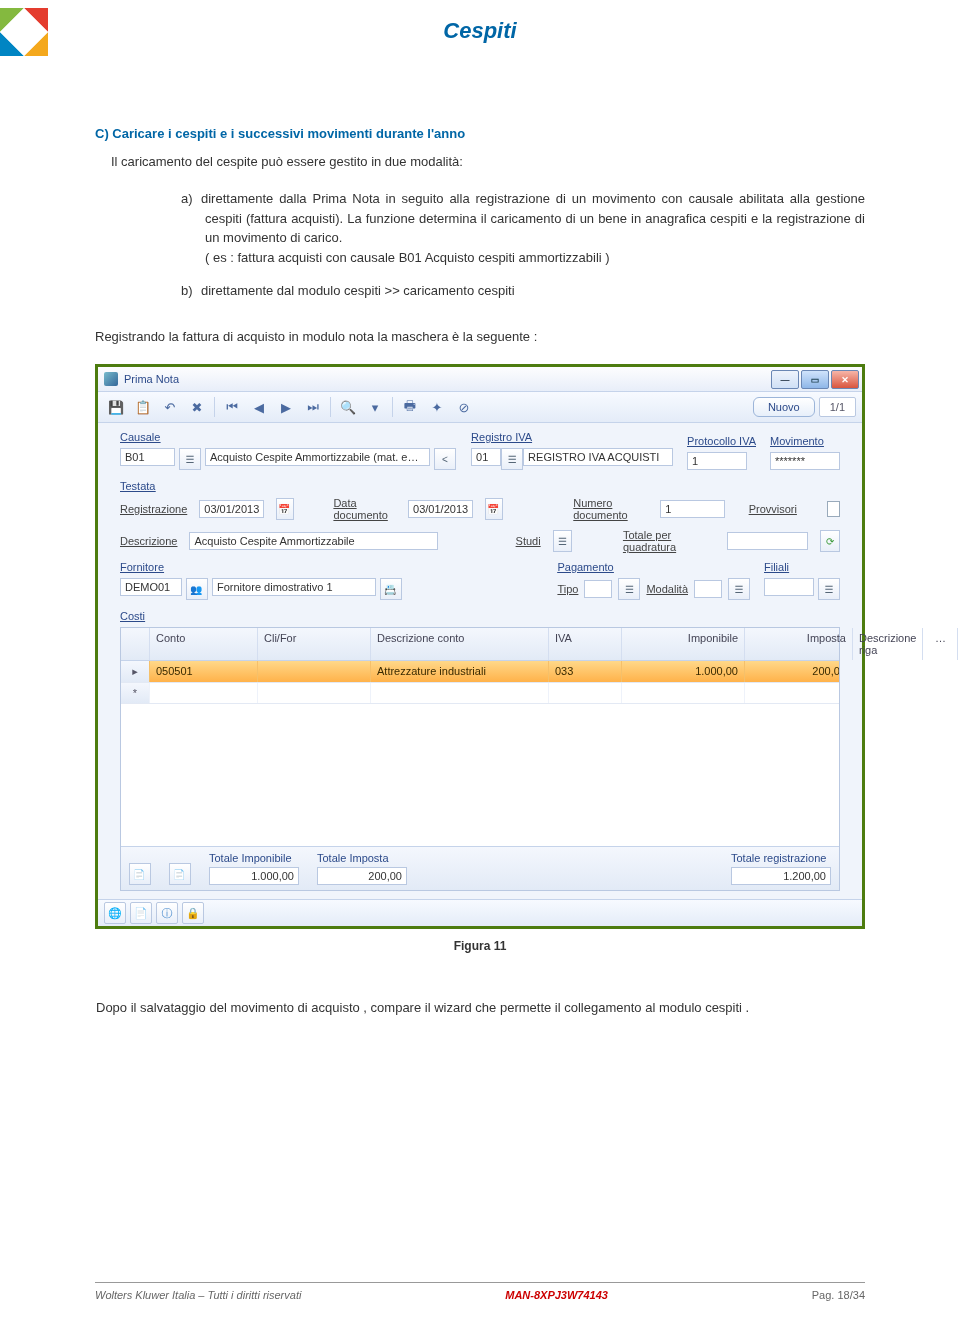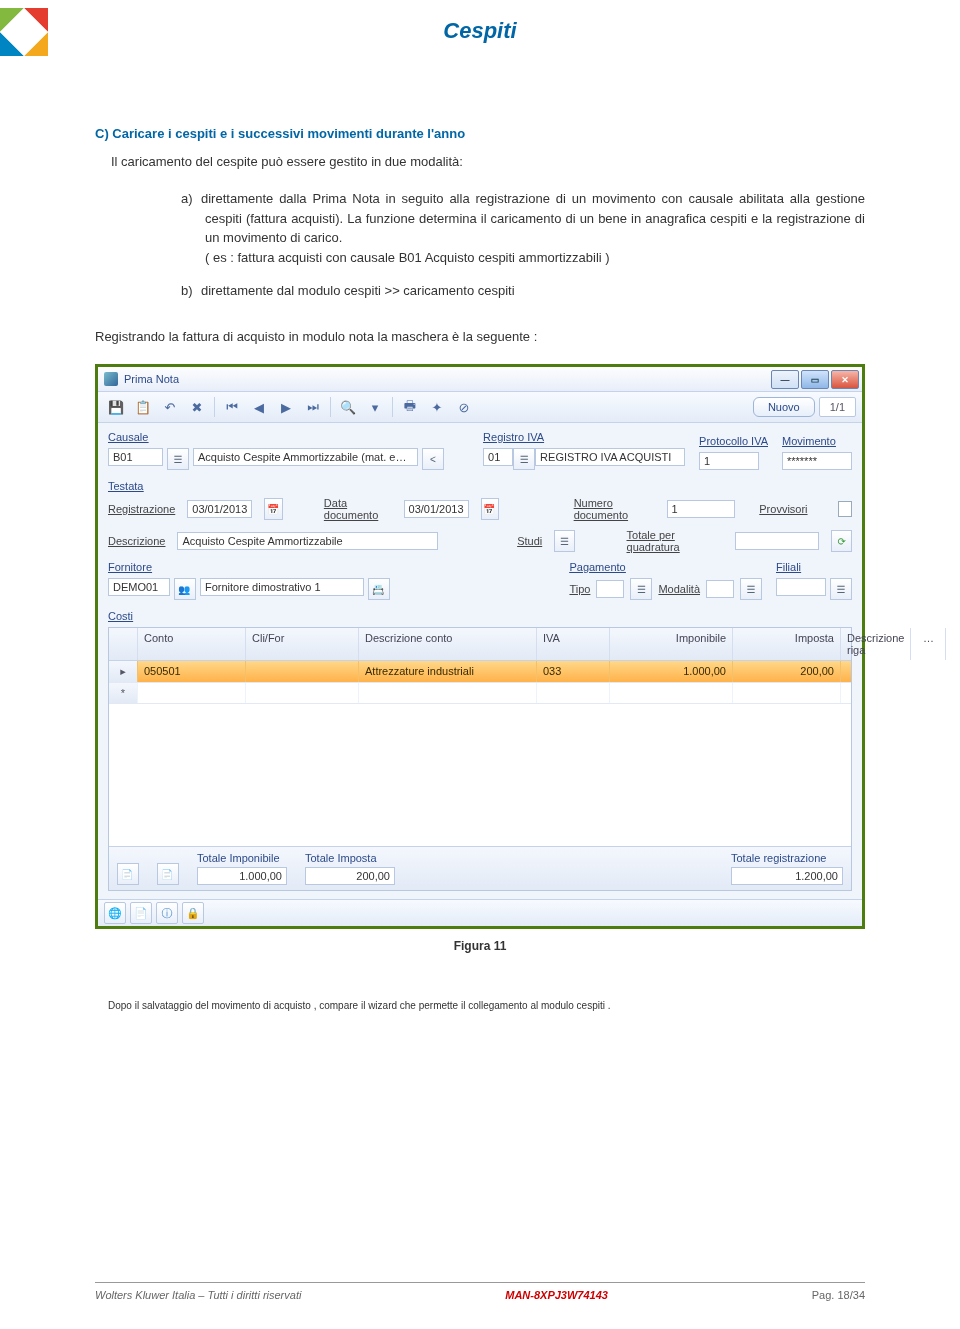--- a/index.html
+++ b/index.html
@@ -6,21 +6,21 @@
 .page{position:relative;padding:0 95px 0 95px;box-sizing:border-box;min-height:1329px}
 .logo{position:absolute;top:8px;left:0;width:48px;height:48px}
 .hdr-title{text-align:center;color:#0066a6;font-weight:bold;font-style:italic;font-size:22px;padding-top:18px;margin-bottom:80px}
 .body-text{font-size:13px;line-height:1.5}
 .list-c{color:#0066a6;font-weight:bold;margin-bottom:8px}
 .intro{margin-left:16px;margin-bottom:18px}
 .opt{margin-left:110px;margin-bottom:14px;text-align:justify}
 .opt .tag{display:inline-block;width:20px;margin-left:-24px}
 .reg-line{margin:26px 0 18px 0}
 .fig-cap{text-align:center;font-size:12px;margin-top:10px}
-.aftertxt{margin:45px 0 0 13px;font-size:10px;line-height:1.5}
+.aftertxt{margin:45px 0 0 1px;font-size:13px;line-height:1.5}
 .footer{position:absolute;bottom:28px;left:95px;right:95px;border-top:1px solid #999;padding-top:6px;font-size:11px;font-style:italic}
 .footer .l{float:left;color:#666}
 .footer .m{text-align:center;color:#c00;font-weight:bold}
 .footer .r{float:right;color:#666;font-style:normal}
 
 
 .win{border:3px solid #4d7c0f;background:#f0f4fb;font-family:Tahoma,Arial,sans-serif;font-size:11px;color:#333}
 .titlebar{height:24px;background:linear-gradient(#fdfdfe,#e8eef9);border-bottom:1px solid #c5d3ea;position:relative;display:flex;align-items:center;padding:0 6px}
 .titlebar .ticon{width:14px;height:14px;background:linear-gradient(135deg,#7bc,#369);border-radius:2px;margin-right:6px}
 .titlebar .t{color:#2c4a8a}
@@ -28,21 +28,21 @@
 .wbtn{width:26px;height:17px;border:1px solid #6a87b4;border-radius:2px;display:flex;align-items:center;justify-content:center;font-size:9px;font-weight:bold}
 .wbtn.min{background:linear-gradient(#eef3fb,#cfe0f6);color:#345}
 .wbtn.max{background:linear-gradient(#d0e3fb,#8fb7e8);color:#245}
 .wbtn.cls{background:linear-gradient(#f6b5a8,#d9553e);color:#fff}
 .toolbar{height:30px;background:linear-gradient(#f7faff,#e4ecf8);border-bottom:1px solid #c5d3ea;display:flex;align-items:center;padding:0 6px;gap:3px}
 .tico{width:22px;height:22px;border:1px solid transparent;border-radius:2px;display:flex;align-items:center;justify-content:center;font-size:13px;color:#4b6aa0}
 .tsep{width:1px;height:20px;background:#c5d3ea;margin:0 2px}
 .toolbar .rgt{margin-left:auto;display:flex;gap:4px;align-items:center}
 .nuovo{background:linear-gradient(#fff,#e7effa);border:1px solid #9cb5d9;padding:3px 14px;border-radius:6px;color:#2c4a8a}
 .counter{background:#fff;border:1px solid #b9c8e1;padding:3px 10px;border-radius:2px;color:#556}
-.form-area{padding:8px 10px}
+.form-area{padding:8px 22px}
 .sect-row{display:flex;gap:14px;align-items:flex-end;margin-bottom:10px}
 .sect{flex:0 0 auto}
 .sect-h{color:#2c4a8a;text-decoration:underline;font-size:11px;margin-bottom:5px}
 .lbl{color:#444;font-size:11px}
 .u{text-decoration:underline}
 .inp{background:#fff;border:1px solid #b9c8e1;height:18px;padding:0 4px;font-size:11px;color:#333;display:inline-flex;align-items:center;box-sizing:border-box}
 .btn-s{width:20px;height:20px;border:1px solid #b9c8e1;background:linear-gradient(#fff,#e9eff9);display:inline-flex;align-items:center;justify-content:center;font-size:10px;color:#567;vertical-align:top}
 .row2{display:flex;gap:12px;align-items:center;margin-bottom:8px}
 .chk{width:14px;height:14px;border:1px solid #9ab;background:#fff;display:inline-block}
 .grid{border:1px solid #b9c8e1;background:#fff;margin-top:4px}
@@ -260,21 +260,21 @@
           <div>
             <div class="tot-lbl">Totale Imponibile</div>
             <span class="inp" style="width:90px;justify-content:flex-end">1.000,00</span>
           </div>
           <div>
             <div class="tot-lbl">Totale Imposta</div>
             <span class="inp" style="width:90px;justify-content:flex-end">200,00</span>
           </div>
           <div style="margin-left:auto">
             <div class="tot-lbl">Totale registrazione</div>
-            <span class="inp" style="width:112px;justify-content:flex-end">1.200,00</span>
+            <span class="inp" style="width:100px;justify-content:flex-end">1.200,00</span>
           </div>
         </div>
       </div>
     </div>
 
     <div class="statusbar">
       <span class="sico" style="color:#2a7">🌐</span>
       <span class="sico" style="color:#e90">📄</span>
       <span class="sico" style="color:#48c">ⓘ</span>
       <span class="sico" style="color:#888">🔒</span>

